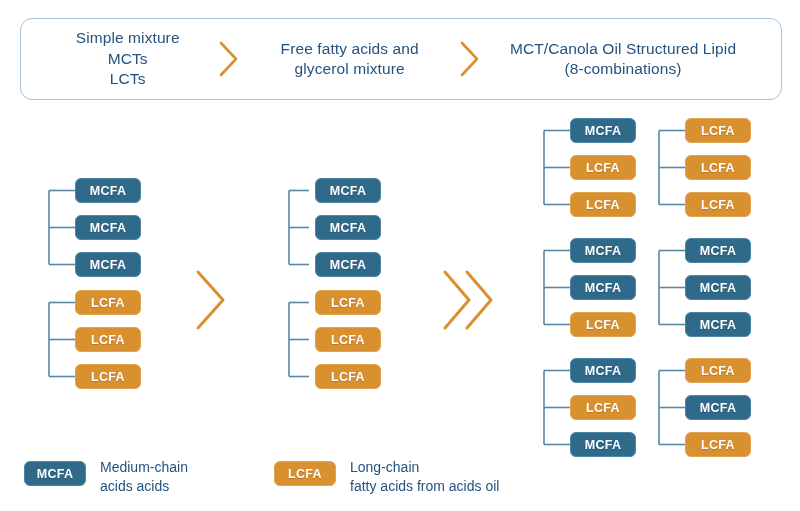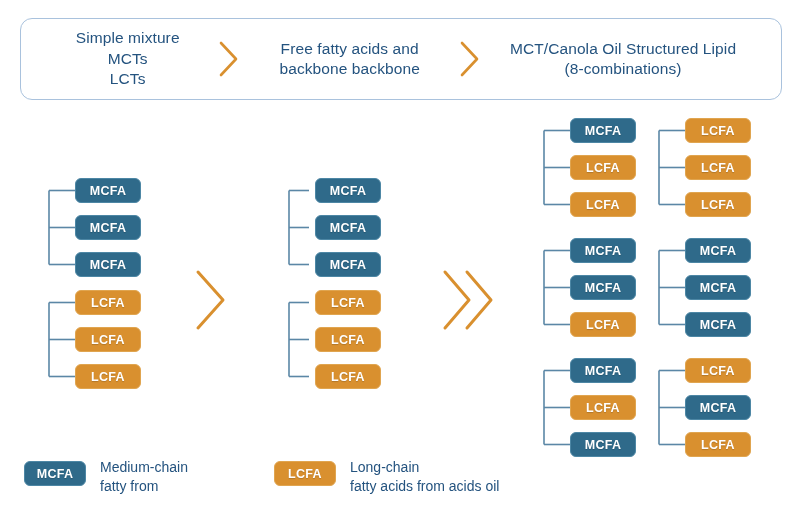--- a/index.html
+++ b/index.html
@@ -135,21 +135,21 @@
 <div class="banner">
   <div class="banner-stage s1">Simple mixture
 MCTs
 LCTs</div>
   <div class="chev-sm">
     <svg width="26" height="42" viewBox="0 0 26 42" aria-hidden="true">
       <polyline points="5,5 20,21 5,37" fill="none" stroke="#d9902f" stroke-width="2.6" stroke-linecap="round" stroke-linejoin="round"></polyline>
     </svg>
   </div>
   <div class="banner-stage s2">Free fatty acids and
-backbone backbone</div>
+glycerol mixture</div>
   <div class="chev-sm">
     <svg width="26" height="42" viewBox="0 0 26 42" aria-hidden="true">
       <polyline points="5,5 20,21 5,37" fill="none" stroke="#d9902f" stroke-width="2.6" stroke-linecap="round" stroke-linejoin="round"></polyline>
     </svg>
   </div>
   <div class="banner-stage s3">MCT/Canola Oil Structured Lipid
 (8-combinations)</div>
 </div>
 
 <div id="diagram-area">
@@ -275,20 +275,20 @@
 <div class="chev-lg" style="left:190px; top:262px;">
   <svg width="46" height="76" viewBox="0 0 46 76" aria-hidden="true">
     <polyline points="8,10 33,38 8,66" fill="none" stroke="#d9902f" stroke-width="3" stroke-linecap="round" stroke-linejoin="round"></polyline>
   </svg>
 </div>
 
 <div class="legend">
   <div class="legend-item first">
     <div class="legend-swatch mcfa">MCFA</div>
     <div class="legend-text">Medium-chain
-fatty from</div>
+acids acids</div>
   </div>
   <div class="legend-item">
     <div class="legend-swatch lcfa">LCFA</div>
     <div class="legend-text">Long-chain
 fatty acids from acids oil</div>
   </div>
 </div>
 
 </body></html>

